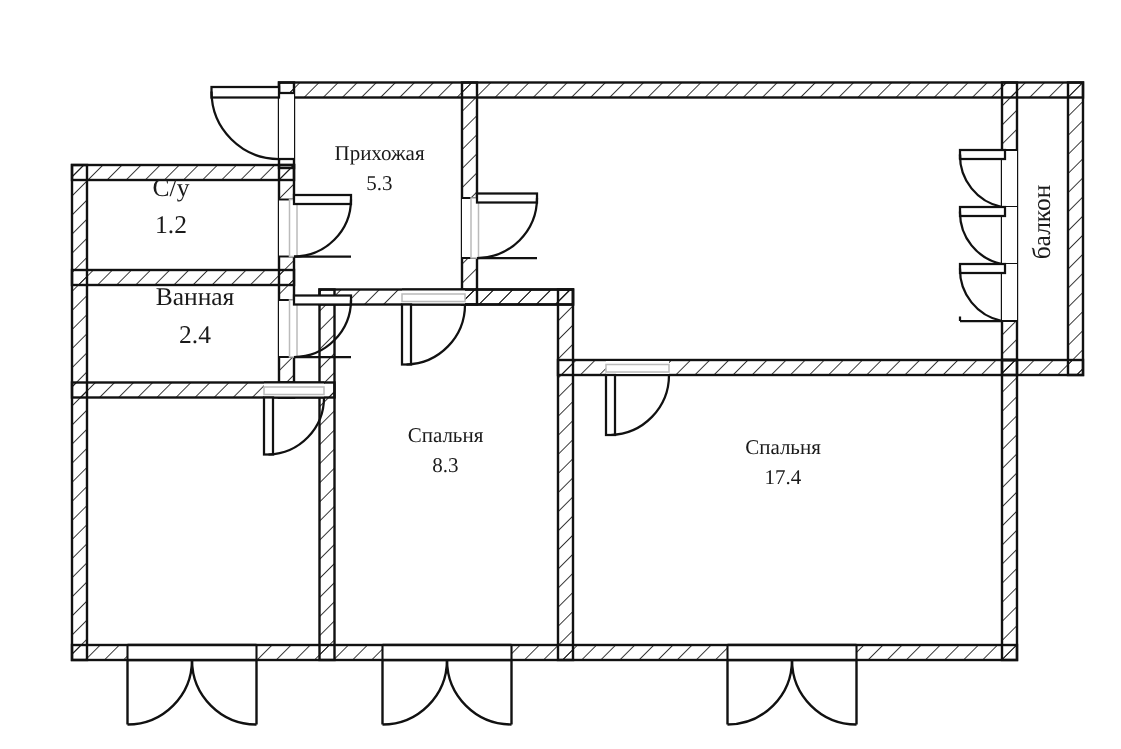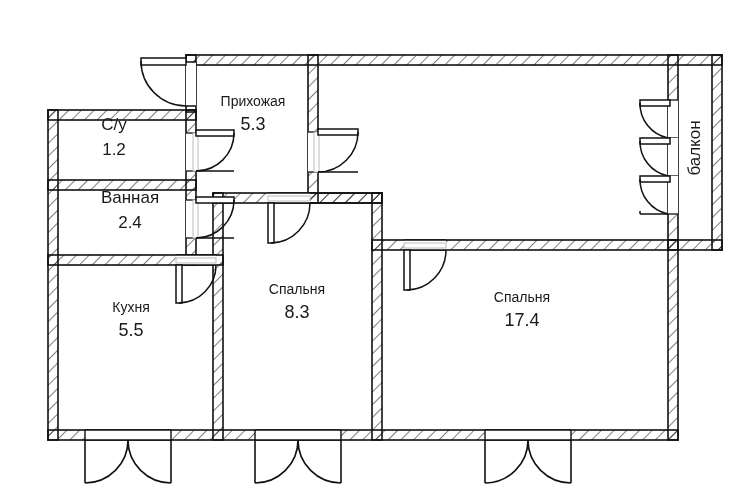--- a/index.html
+++ b/index.html
@@ -23,34 +23,34 @@
     left: 0;
     top: 0;
     width: 747px;
     height: 499px;
     display: block;
   }
   .room-label {
     position: absolute;
     text-align: center;
     color: #1a1a1a;
-    font-family: Liberation Sans, sans-serif;
+    font-family: Liberation Serif, serif;
     font-size: 14px;
     line-height: 1.45;
     white-space: nowrap;
     pointer-events: none;
     user-select: none;
   }
   .room-label .room-name {
     display: block;
     font-size: 14px;
   }
   .room-label .room-area {
     display: block;
-    font-size: 18px;
+    font-size: 14px;
   }
   .room-label.vertical {
     writing-mode: vertical-rl;
     text-orientation: mixed;
     transform: rotate(180deg);
     white-space: nowrap;
   }
   .room-label.small .room-name,
   .room-label.small .room-area {
     font-size: 17px;
@@ -265,24 +265,20 @@
   <div class="room-label" style="left:253px; top:114px; transform:translate(-50%,-50%);">
     <span class="room-name">Прихожая</span>
     <span class="room-area">5.3</span>
   </div>
 
 
   <div class="room-label vertical small" style="left:695px; top:148px; transform:translate(-50%,-50%) rotate(180deg);">
     <span class="room-name">балкон</span>
   </div>
 
-  <div class="room-label" style="left:131px; top:320px; transform:translate(-50%,-50%);">
-    <span class="room-name">Кухня</span>
-    <span class="room-area">5.5</span>
-  </div>
 
   <div class="room-label" style="left:297px; top:302px; transform:translate(-50%,-50%);">
     <span class="room-name">Спальня</span>
     <span class="room-area">8.3</span>
   </div>
 
   <div class="room-label" style="left:522px; top:310px; transform:translate(-50%,-50%);">
     <span class="room-name">Спальня</span>
     <span class="room-area">17.4</span>
   </div>

